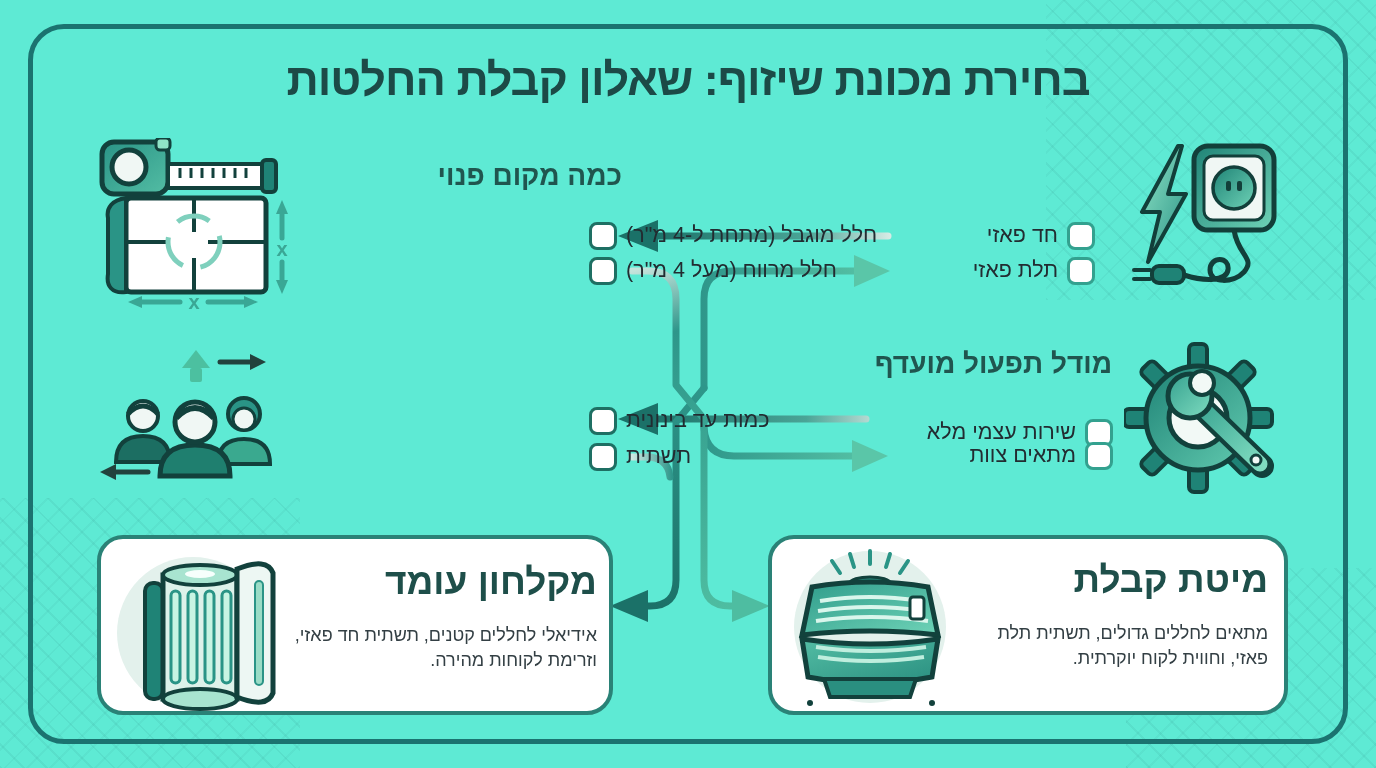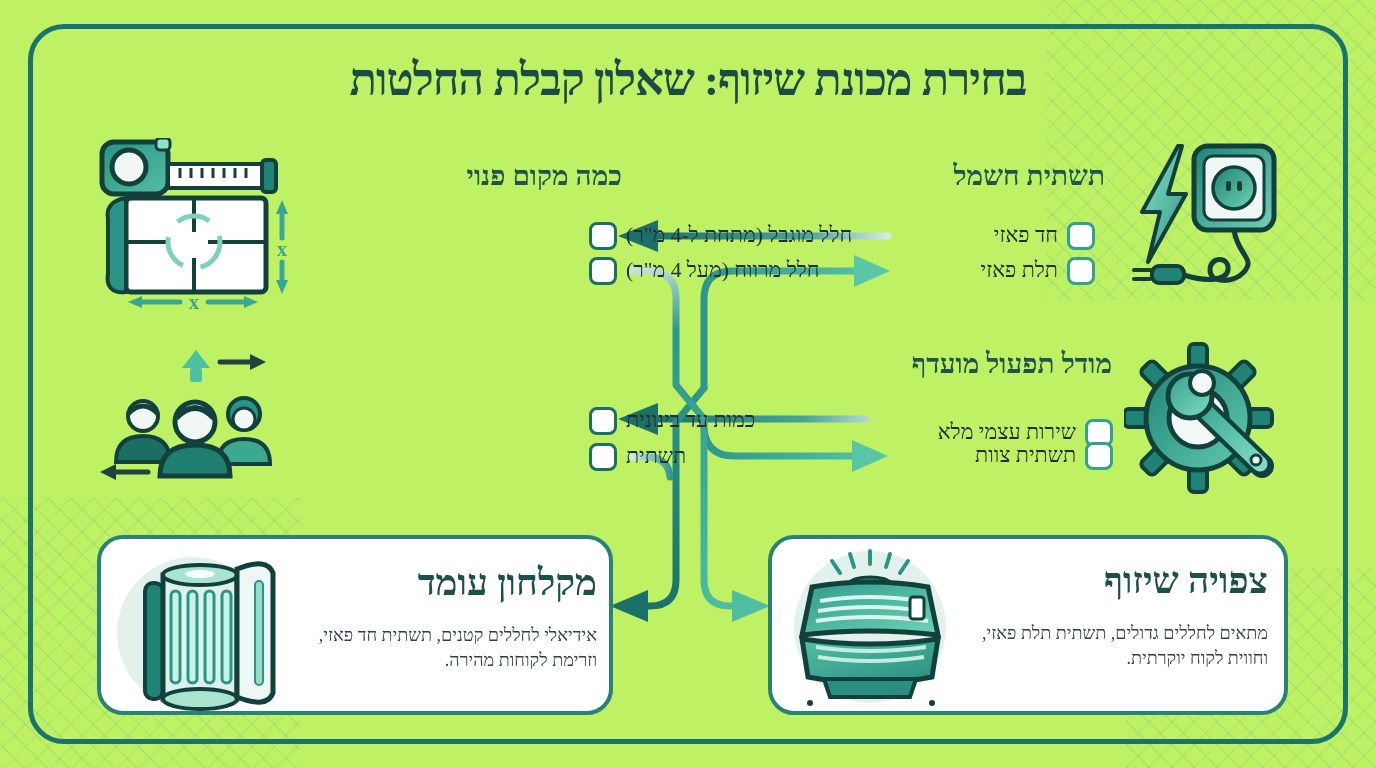--- a/index.html
+++ b/index.html
@@ -1,17 +1,17 @@
 <!DOCTYPE html>
 <html lang="he"><head>
 <meta charset="utf-8">
 <style>
   html,body{margin:0;padding:0;background:#fff;}
-  .canvas{position:relative;width:1376px;height:768px;background:#bef264;overflow:hidden;
-          font-family:Liberation Serif, serif;}
+  .canvas{position:relative;width:1376px;height:768px;background:#5eead4;overflow:hidden;
+          font-family:Liberation Sans, sans-serif;}
   .deco{position:absolute;z-index:0;
     background:
       repeating-linear-gradient(45deg, rgba(43,130,125,0.10) 0 2px, transparent 2px 16px),
       repeating-linear-gradient(-45deg, rgba(43,130,125,0.07) 0 2px, transparent 2px 16px);}
   .deco-tr{right:0;top:0;width:330px;height:300px;}
   .deco-bl{left:0;bottom:0;width:300px;height:270px;}
   .deco-br{right:0;bottom:0;width:250px;height:200px;}
   .card{position:absolute;left:28px;top:24px;width:1320px;height:720px;box-sizing:border-box;
         border:5px solid #1b7370;border-radius:36px;z-index:1;background:transparent;}
   .title{position:absolute;left:0;top:54px;width:1376px;text-align:center;z-index:3;
@@ -98,21 +98,20 @@
     <rect x="72" y="6" width="80" height="84" rx="14" fill="url(#e1-a)" stroke="#123f3a" stroke-width="5"></rect>
     <rect x="82" y="16" width="60" height="64" rx="9" fill="#f0f7f4" stroke="#123f3a" stroke-width="3"></rect>
     <circle cx="112" cy="48" r="21" fill="url(#e1-a)" stroke="#123f3a" stroke-width="3.5"></circle>
     <rect x="104" y="41" width="5" height="10" rx="2" fill="#123f3a"></rect>
     <rect x="115" y="41" width="5" height="10" rx="2" fill="#123f3a"></rect>
     <path d="M112 90 C116 116 134 118 122 132 C112 143 88 144 88 130 C88 116 108 116 106 130 C104 141 84 142 62 135" fill="none" stroke="#123f3a" stroke-width="5"></path>
     <rect x="30" y="126" width="32" height="17" rx="7" fill="#1f8376" stroke="#123f3a" stroke-width="4"></rect>
     <line x1="28" y1="130" x2="12" y2="130" stroke="#123f3a" stroke-width="4" stroke-linecap="round"></line>
     <line x1="28" y1="139" x2="12" y2="139" stroke="#123f3a" stroke-width="4" stroke-linecap="round"></line>
   </svg>
-  <div class="heading" style="right:271px;top:160px" dir="rtl">תשתית חשמל</div>
   <div class="row" style="right:281px;top:221px">
     <span class="opt-label" dir="rtl">חד פאזי</span>
     <span class="checkbox cb-mid"></span>
   </div>
   <div class="row" style="right:281px;top:256px">
     <span class="opt-label" dir="rtl">תלת פאזי</span>
     <span class="checkbox cb-mid"></span>
   </div>
 
   <svg class="icon" style="left:96px;top:138px" width="205" height="172" viewBox="0 0 205 172">
@@ -191,21 +190,21 @@
     <circle cx="66" cy="58" r="22" fill="url(#gw-b)" stroke="#12413c" stroke-width="5"></circle>
     <circle cx="78" cy="45" r="12" fill="#f2f9f6" stroke="#12413c" stroke-width="4"></circle>
     <circle cx="132" cy="122" r="5" fill="#f2f9f6" stroke="#12413c" stroke-width="3"></circle>
   </svg>
   <div class="heading" style="right:264px;top:348px" dir="rtl">מודל תפעול מועדף</div>
   <div class="row" style="right:263px;top:418px">
     <span class="opt-label" dir="rtl">שירות עצמי מלא</span>
     <span class="checkbox cb-mid"></span>
   </div>
   <div class="row" style="right:263px;top:441px">
-    <span class="opt-label" dir="rtl">תשתית צוות</span>
+    <span class="opt-label" dir="rtl">מתאים צוות</span>
     <span class="checkbox cb-mid"></span>
   </div>
 
   <svg class="icon" style="left:90px;top:342px" width="208" height="150" viewBox="0 0 208 150">
     <polygon points="92,26 120,26 106,8" fill="#4cc0a0"></polygon>
     <rect x="100" y="26" width="12" height="14" rx="2" fill="#4cc0a0"></rect>
     <line x1="130" y1="20" x2="162" y2="20" stroke="#22423d" stroke-width="5" stroke-linecap="round"></line>
     <polygon points="160,12 160,28 176,20" fill="#22423d"></polygon>
     <line x1="58" y1="130" x2="24" y2="130" stroke="#22423d" stroke-width="5" stroke-linecap="round"></line>
     <polygon points="26,122 26,138 10,130" fill="#22423d"></polygon>
@@ -270,17 +269,17 @@
       <ellipse cx="84" cy="40" rx="20" ry="6" fill="#2a9486" stroke="#12413c" stroke-width="3"></ellipse>
       <path d="M26 44 Q84 34 142 44 L152 92 Q84 84 16 92 Z" fill="url(#be-a)" stroke="#12413c" stroke-width="5"></path>
       <path d="M34 58 Q84 50 134 58 M32 68 Q84 60 138 68 M30 78 Q84 70 142 78" fill="none" stroke="#d9f6ec" stroke-width="4"></path>
       <rect x="124" y="54" width="14" height="22" rx="3" fill="#ffffff" stroke="#12413c" stroke-width="3"></rect>
       <path d="M16 96 Q84 106 152 96 L146 134 Q84 146 22 134 Z" fill="url(#be-b)" stroke="#12413c" stroke-width="5"></path>
       <path d="M30 104 Q84 112 140 104 M32 114 Q84 122 138 114" fill="none" stroke="#bfeede" stroke-width="4"></path>
       <path d="M38 136 h92 l-6 18 h-80 z" fill="#2a8f80" stroke="#12413c" stroke-width="4"></path>
       <circle cx="24" cy="160" r="3" fill="#12413c"></circle>
         <circle cx="146" cy="160" r="3" fill="#12413c"></circle>
     </svg>
-    <div class="box-title" style="right:16px;top:20px" dir="rtl">צפויה שיזוף</div>
+    <div class="box-title" style="right:16px;top:20px" dir="rtl">מיטת קבלת</div>
     <div class="box-desc" style="right:16px;top:82px;width:300px" dir="rtl">מתאים לחללים גדולים, תשתית תלת פאזי, וחווית לקוח יוקרתית.</div>
   </div>
 
 </div>
 
 </body></html>

